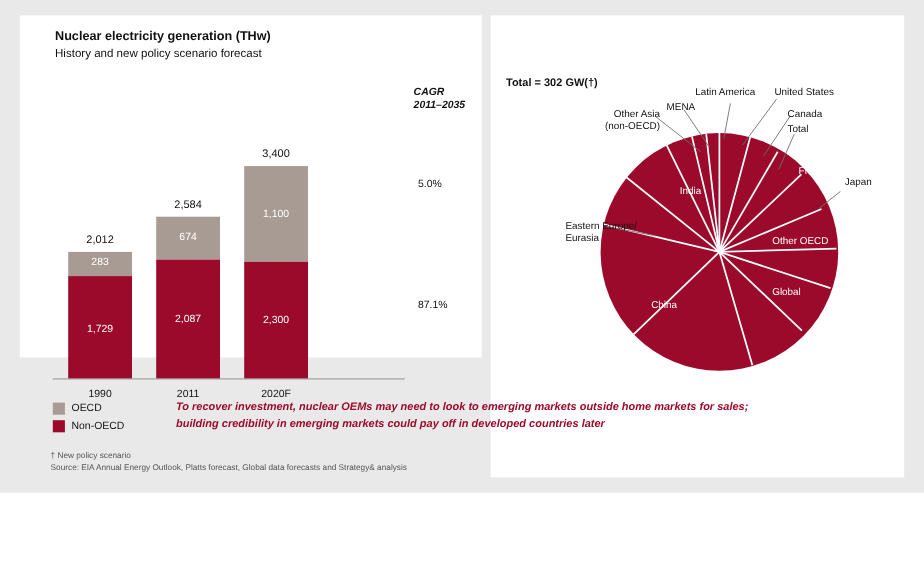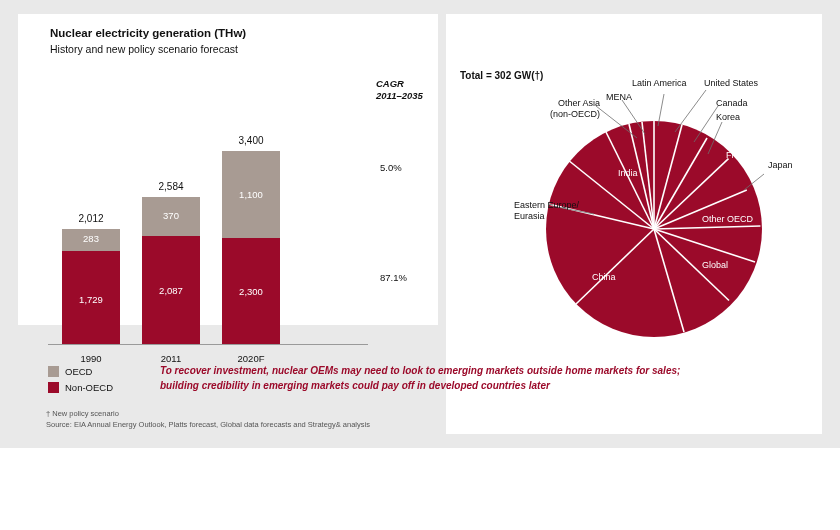--- a/index.html
+++ b/index.html
@@ -65,21 +65,21 @@
         <div class="seg oecd" style="top:215px;height:22px;"></div>
         <div class="seg-label" style="top:219px;">283</div>
         <div class="seg nonoecd" style="top:237px;height:93px;"></div>
         <div class="seg-label" style="top:280px;">1,729</div>
         <div class="x-label" style="top:339px;">1990</div>
       </div>
 
       <div class="bar-group" style="left:124px;top:0;height:340px;">
         <div class="total-label" style="top:167px;">2,584</div>
         <div class="seg oecd" style="top:183px;height:39px;"></div>
-        <div class="seg-label" style="top:196px;">370</div>
+        <div class="seg-label" style="top:196px;">674</div>
         <div class="seg nonoecd" style="top:222px;height:108px;"></div>
         <div class="seg-label" style="top:271px;">2,087</div>
         <div class="x-label" style="top:339px;">2011</div>
       </div>
 
       <div class="bar-group" style="left:204px;top:0;height:340px;">
         <div class="total-label" style="top:121px;">3,400</div>
         <div class="seg oecd" style="top:137px;height:87px;"></div>
         <div class="seg-label" style="top:175px;">1,100</div>
         <div class="seg nonoecd" style="top:224px;height:106px;"></div>
@@ -150,21 +150,21 @@
         <div>Eurasia</div>
       </div>
       <div class="lead" style="left:92px;top:84px;width:62px;text-align:right;">
         <div>Other Asia</div>
         <div>(non-OECD)</div>
       </div>
       <div class="lead" style="left:160px;top:78px;">MENA</div>
       <div class="lead" style="left:186px;top:64px;">Latin America</div>
       <div class="lead" style="left:258px;top:64px;">United States</div>
       <div class="lead" style="left:270px;top:84px;">Canada</div>
-      <div class="lead" style="left:270px;top:98px;">Korea</div>
+      <div class="lead" style="left:270px;top:98px;">Total</div>
       <div class="lead" style="left:280px;top:136px;color:#ffffff;">France</div>
       <div class="lead" style="left:322px;top:146px;">Japan</div>
       <div class="lead" style="left:256px;top:200px;color:#ffffff;">Other OECD</div>
       <div class="lead" style="left:256px;top:246px;color:#ffffff;">Global</div>
       <div class="lead" style="left:146px;top:258px;color:#ffffff;">China</div>
       <div class="lead" style="left:172px;top:154px;color:#ffffff;">India</div>
     </div>
   </div>
 
   <div id="callout">To recover investment, nuclear OEMs may need to look to emerging markets outside home markets for sales; building credibility in emerging markets could pay off in developed countries later</div>

